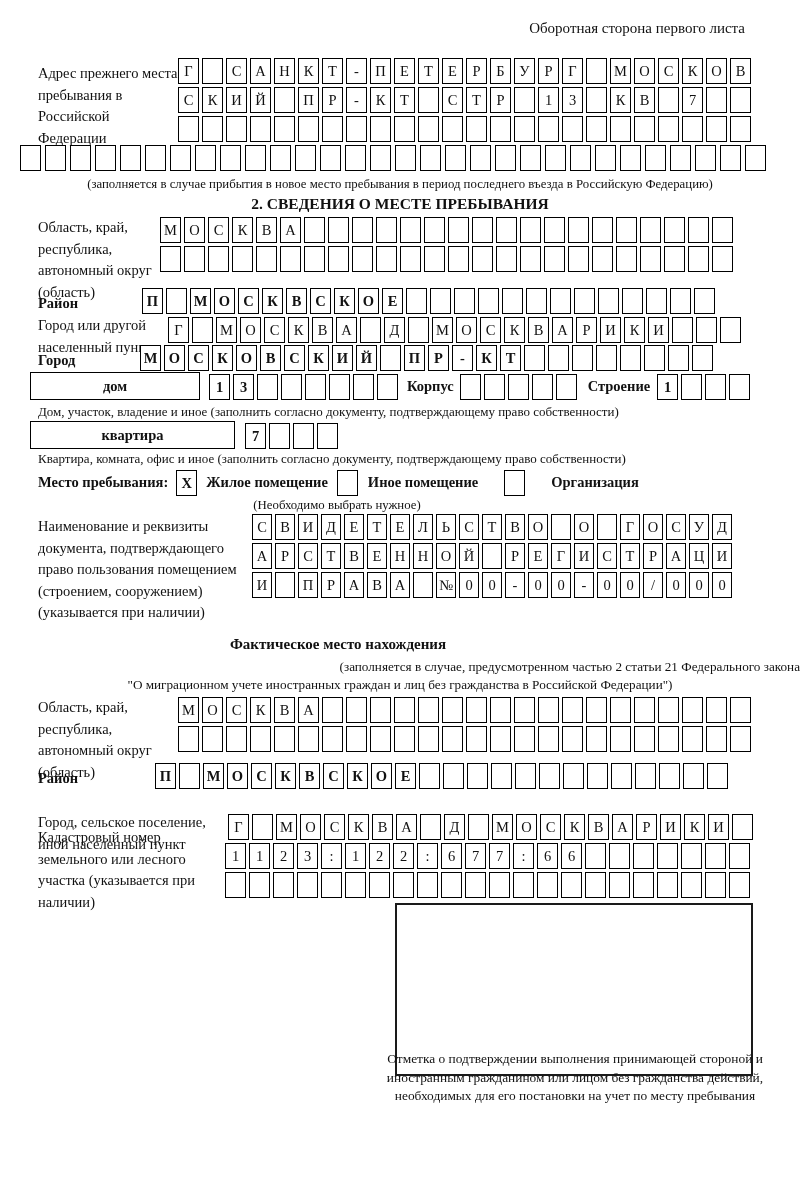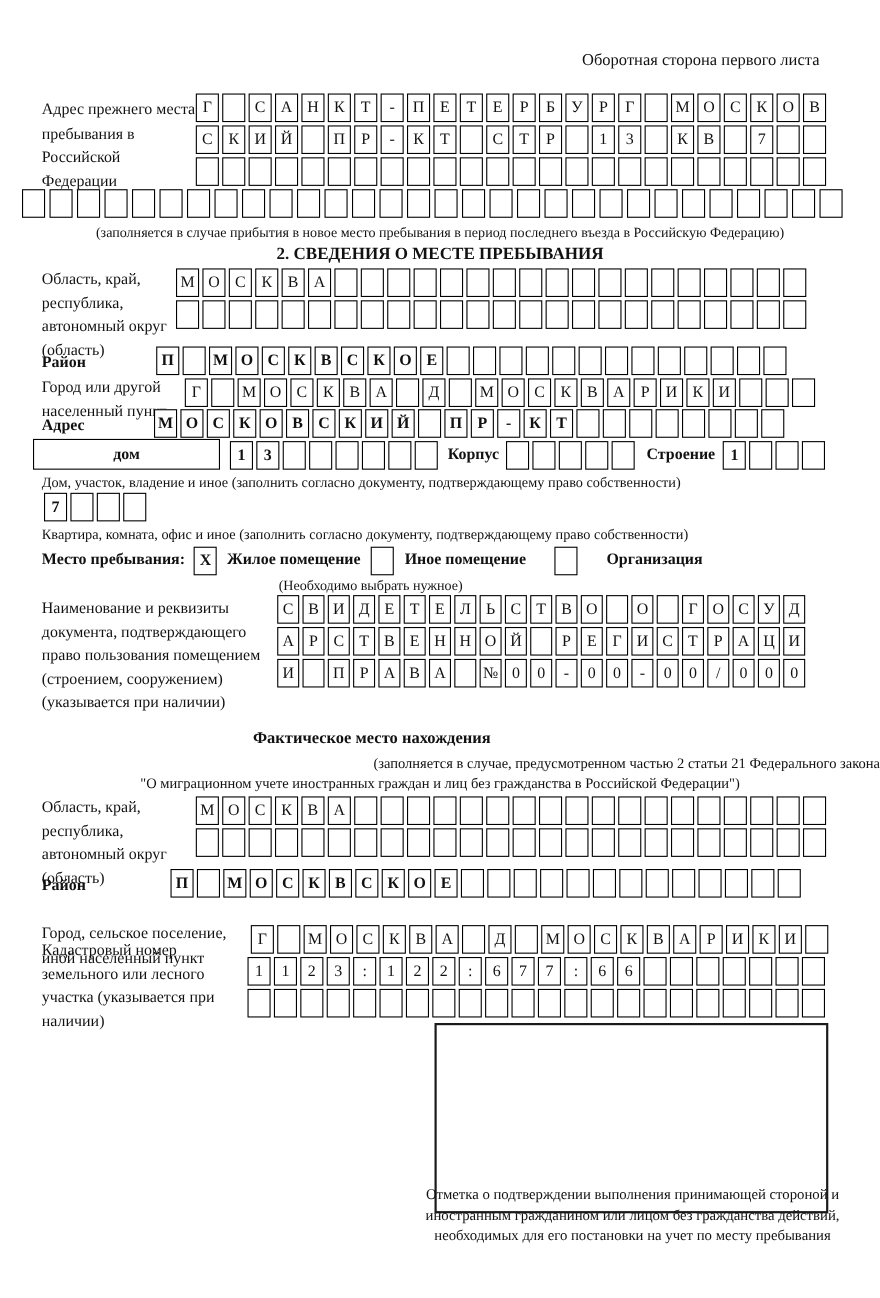--- a/index.html
+++ b/index.html
@@ -1,18 +1,18 @@
 <!DOCTYPE html>
 <html><head>
 <meta charset="utf-8">
 <style>
   html,body{margin:0;padding:0;background:#fff;}
   .page{position:relative;width:800px;height:1180px;background:#fff;color:#111;
         font-family:"Liberation Serif","DejaVu Serif",serif;overflow:hidden;}
-  .abs{position:absolute;margin-top:27px;}
+  .abs{position:absolute;}
   .frow{display:flex;align-items:flex-start;}
   .vc{align-items:flex-end;font-weight:bold;}
   .lbl{font-size:14.5px;line-height:21.5px;flex:0 0 auto;}
   .bcol{display:flex;flex-direction:column;gap:3px;}
   .brow{display:flex;gap:3px;}
   .gap4{gap:4px;}
   .cell{box-sizing:border-box;flex:0 0 21px;width:21px;height:26px;border:1.7px solid #000;
         display:flex;align-items:center;justify-content:center;font-size:14.5px;background:#fff;}
   .tight .cell{flex-basis:20px;width:20px;}
   .widebox{box-sizing:border-box;height:28px;border:1.8px solid #000;display:flex;
@@ -265,21 +265,21 @@
         <span class="cell">И</span>
         <span class="cell">К</span>
         <span class="cell">И</span>
         <span class="cell"></span>
         <span class="cell"></span>
         <span class="cell"></span>
       </div>
   </div>
 
   <div class="abs frow vc" style="top:345px;left:38px;">
-    <div class="lbl" style="width:102px;">Адрес</div>
+    <div class="lbl" style="width:102px;">Город</div>
     <div class="brow">
         <span class="cell">М</span>
         <span class="cell">О</span>
         <span class="cell">С</span>
         <span class="cell">К</span>
         <span class="cell">О</span>
         <span class="cell">В</span>
         <span class="cell">С</span>
         <span class="cell">К</span>
         <span class="cell">И</span>
@@ -326,20 +326,21 @@
         <span class="cell">1</span>
         <span class="cell"></span>
         <span class="cell"></span>
         <span class="cell"></span>
       </div>
   </div>
 
   <div class="abs note" style="top:403px;left:38px;">Дом, участок, владение и иное (заполнить согласно документу, подтверждающему право собственности)</div>
 
   <div class="abs frow vc" style="top:421px;left:30px;">
+    <div class="widebox" style="width:205px;">квартира</div>
     <div class="brow" style="margin-left:10px;">
         <span class="cell">7</span>
         <span class="cell"></span>
         <span class="cell"></span>
         <span class="cell"></span>
       </div>
   </div>
 
   <div class="abs note" style="top:450px;left:38px;">Квартира, комната, офис и иное (заполнить согласно документу, подтверждающему право собственности)</div>
 

